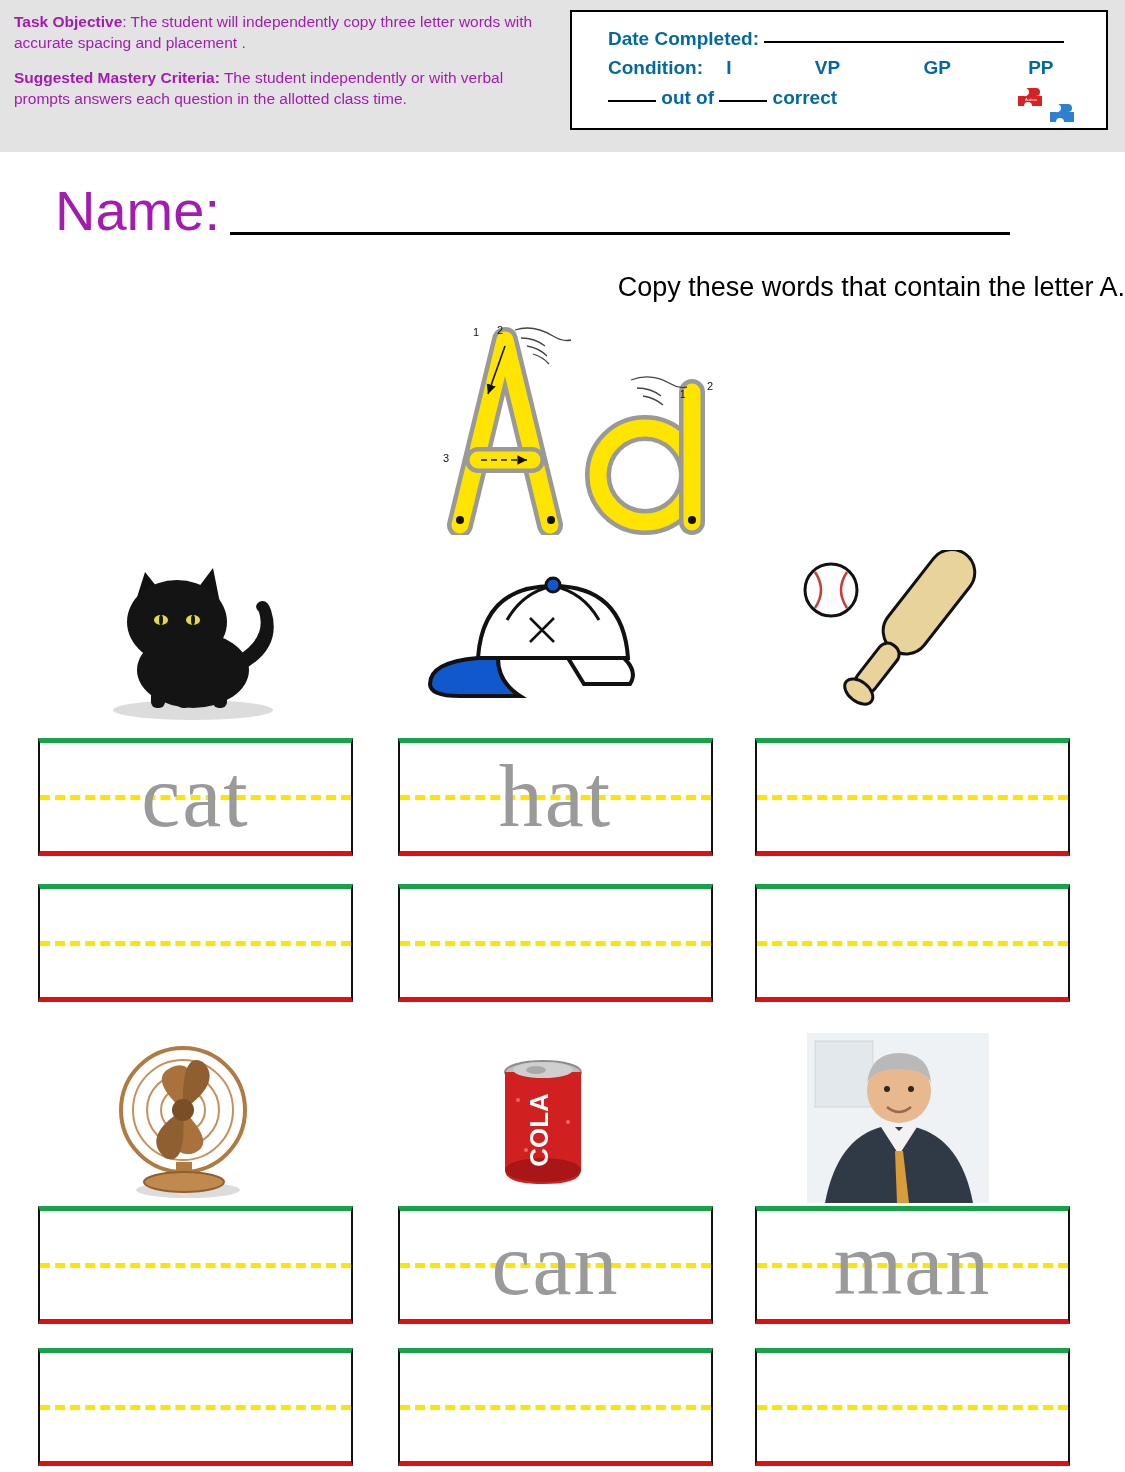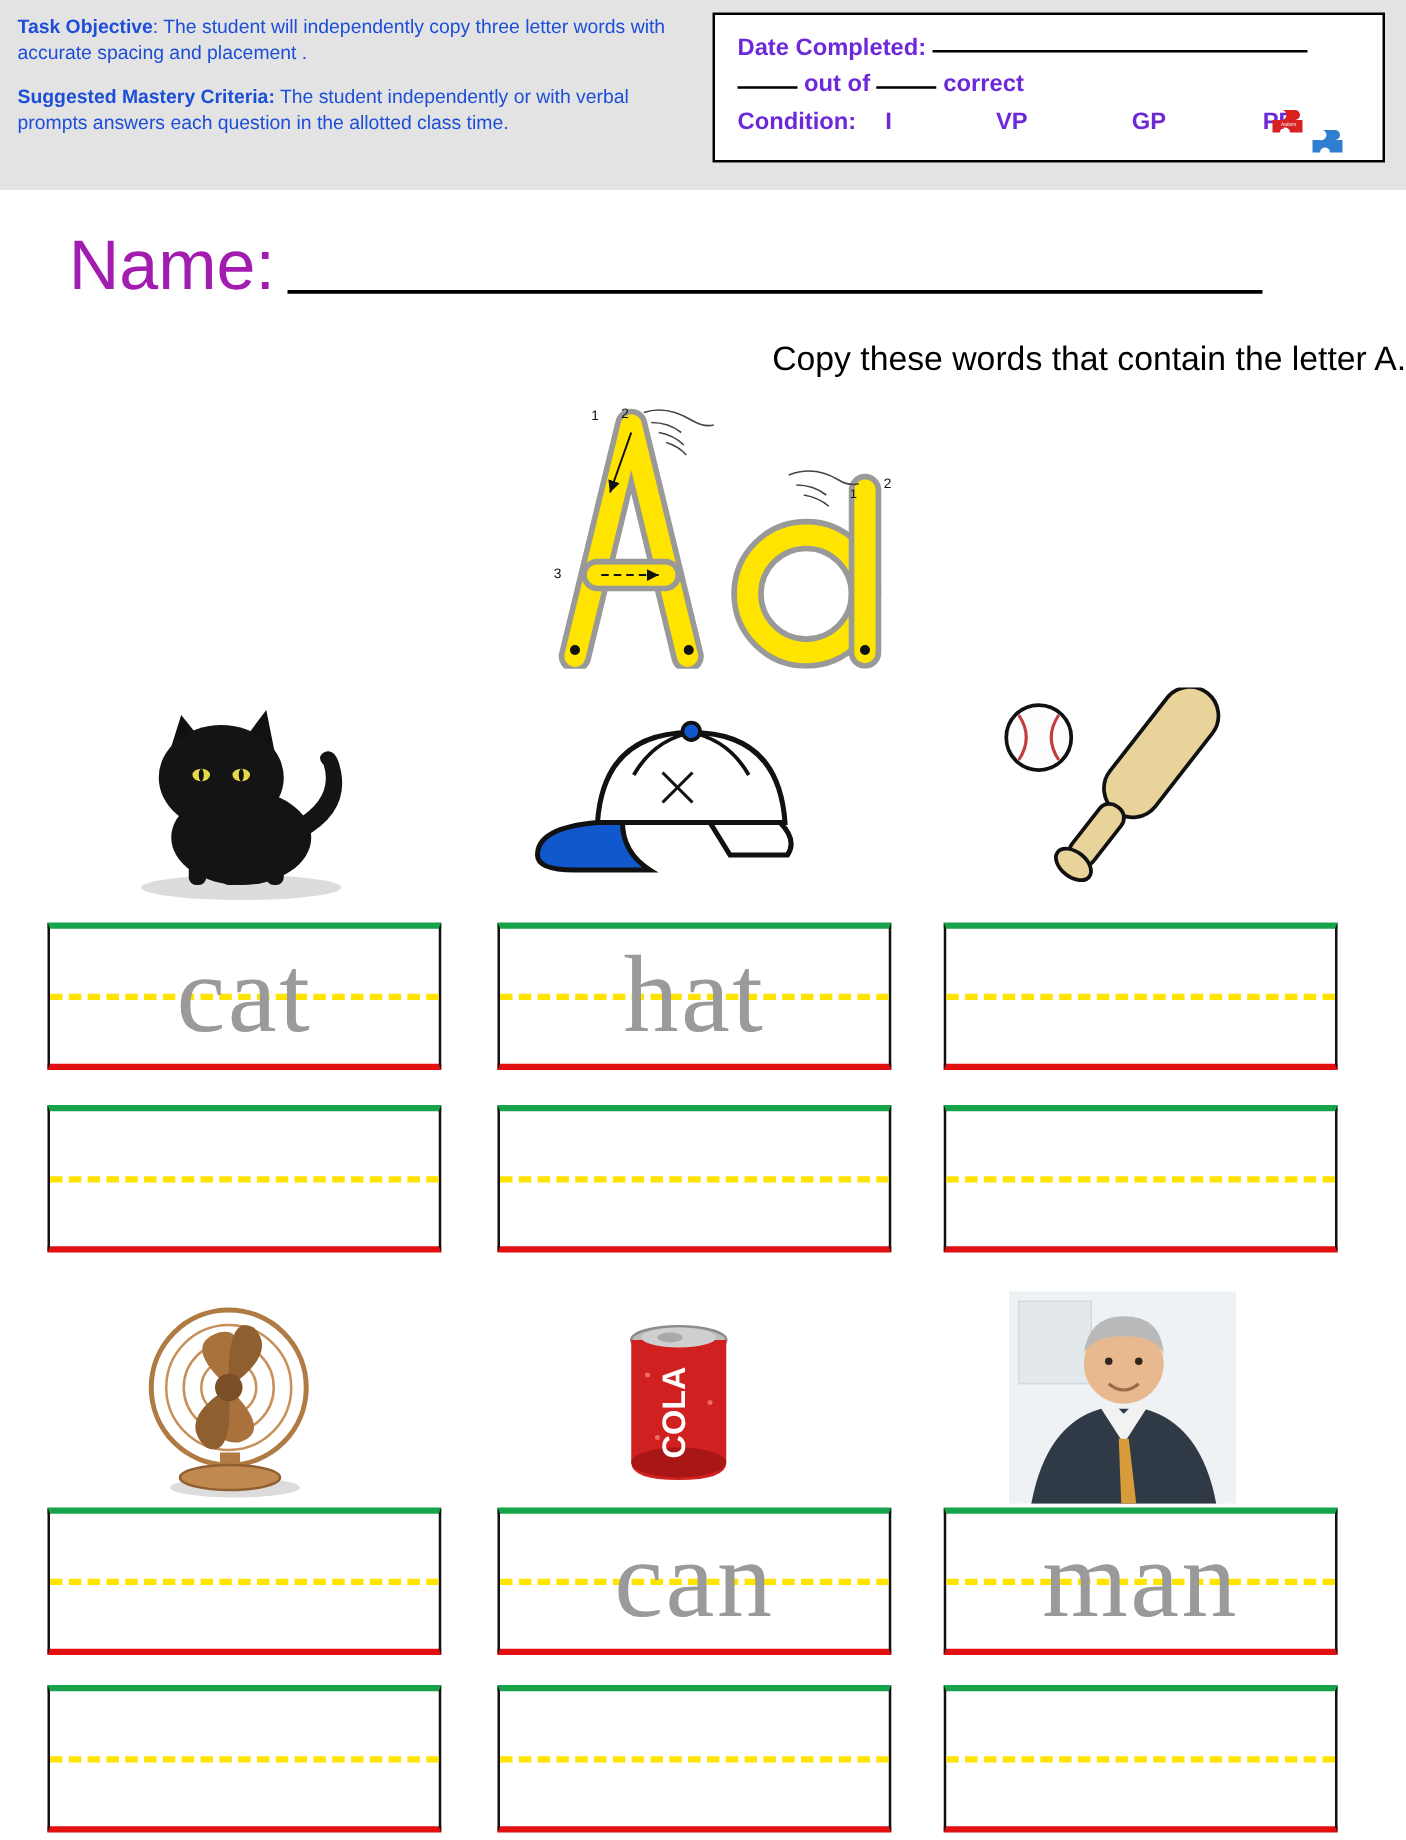--- a/index.html
+++ b/index.html
@@ -23,41 +23,42 @@
     height: 152px;
     background: #e3e3e3;
     box-sizing: border-box;
   }
   .objective-block {
     position: absolute;
     left: 14px; top: 12px;
     width: 520px;
     font-size: 15.5px;
     line-height: 1.35;
-    color: #1d4ed8;
+    color: #a21caf;
   }
   .objective-block p { margin: 0 0 14px 0; }
   .objective-block .lead { font-weight: bold; }
 
   .data-box {
     position: absolute;
     left: 570px; top: 10px;
     width: 538px;
     height: 120px;
     border: 2px solid #000;
     background: #fff;
     box-sizing: border-box;
     padding: 12px 0 0 18px;
   }
   .data-line {
     font-size: 19px;
     font-weight: bold;
-    color: #6d28d9;
+    color: #0369a1;
     line-height: 1.55;
     white-space: nowrap;
+    margin-left: 18px;
   }
   .blank-long {
     display: inline-block;
     border-bottom: 2px solid #000;
     width: 300px;
     height: 1px;
     vertical-align: 2px;
   }
   .blank-short {
     display: inline-block;
@@ -197,32 +198,32 @@
   <div class="objective-block">
     <p><span class="lead">Task Objective</span><span>: The student will independently  copy three letter words with accurate spacing and placement .</span></p>
     <p><span class="lead">Suggested Mastery Criteria:</span><span> The student independently or with verbal prompts answers each question in the allotted class time.</span></p>
   </div>
 
   <div class="data-box">
     <div class="data-line">
       <span>Date Completed:</span>
       <span class="blank-long"></span>
     </div>
-    <div class="data-line">
-      <span class="blank-short"></span>
-      <span>out of</span>
-      <span class="blank-short"></span>
-      <span>correct</span>
-    </div>
     <div class="data-line cond-row">
       <span>Condition:</span>
       <span class="cond cond-i">I</span>
       <span class="cond cond-vp">VP</span>
       <span class="cond cond-gp">GP</span>
       <span class="cond cond-pp">PP</span>
+    </div>
+    <div class="data-line">
+      <span class="blank-short"></span>
+      <span>out of</span>
+      <span class="blank-short"></span>
+      <span>correct</span>
     </div>
 
     <svg class="puzzle-logo" viewBox="0 0 90 42">
       <path d="M18 4 h10 a4 4 0 0 1 0 8 h6 v10 h-10 a4 4 0 0 0 -8 0 h-6 v-10 h6 a4 4 0 0 0 2 -8 z" fill="#d92121"></path>
       <text x="23" y="17" font-size="4" fill="#fff" text-anchor="middle" font-family="Liberation Sans, sans-serif">Autism</text>
       <path d="M50 20 h10 a4 4 0 0 1 0 8 h6 v10 h-10 a4 4 0 0 0 -8 0 h-6 v-10 h6 a4 4 0 0 0 2 -8 z" fill="#2f7fd1"></path>
     </svg>
   </div>
 </div>
 

